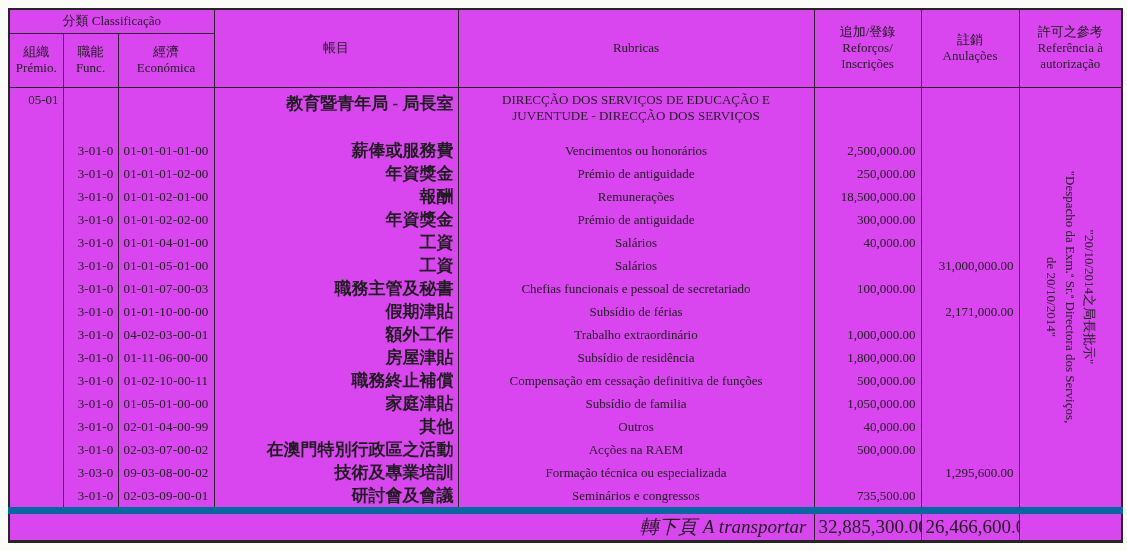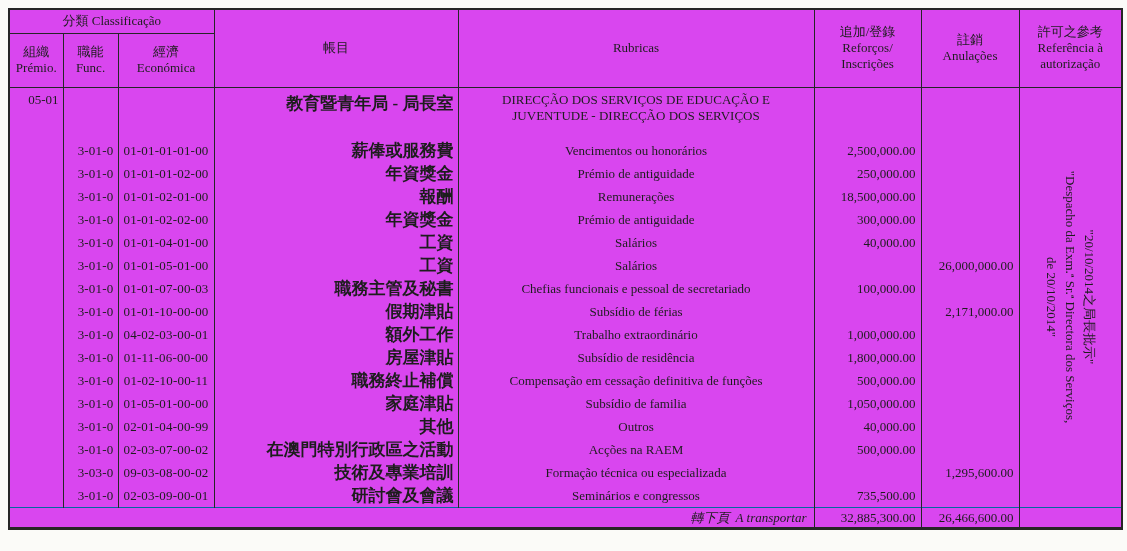--- a/index.html
+++ b/index.html
@@ -49,23 +49,23 @@
     position: absolute;
     top: 50%; left: 50%;
     width: 430px;
     transform: translate(-50%, -50%) rotate(90deg);
     text-align: center;
     font-size: 13px;
     line-height: 1.45;
     white-space: nowrap;
   }
   tr.total td {
-    border-top: 1px solid #0369a1;
+    border-top: 7px solid #0369a1;
     height: 21px;
-    font-size: 13px;
+    font-size: 19px;
     vertical-align: middle;
   }
   tr.total td.c-foot {
     text-align: right;
     font-style: italic;
     padding-right: 7px;
   }
   tr.total td.c-foot .zh { margin-right: 6px; }
   .hdr-sub { display: block; }
 </style>
@@ -181,21 +181,21 @@
       <td class="c-amt">40,000.00</td>
       <td class="c-amt"></td>
     </tr>
     <tr class="r">
       <td class="c-org"></td>
       <td class="c-func">3-01-0</td>
       <td class="c-econ">01-01-05-01-00</td>
       <td class="c-zh">工資</td>
       <td class="c-pt">Salários</td>
       <td class="c-amt"></td>
-      <td class="c-amt">26,000,000.00</td>
+      <td class="c-amt">31,000,000.00</td>
     </tr>
     <tr class="r">
       <td class="c-org"></td>
       <td class="c-func">3-01-0</td>
       <td class="c-econ">01-01-07-00-03</td>
       <td class="c-zh">職務主管及秘書</td>
       <td class="c-pt">Chefias funcionais e pessoal de secretariado</td>
       <td class="c-amt">100,000.00</td>
       <td class="c-amt"></td>
     </tr>

